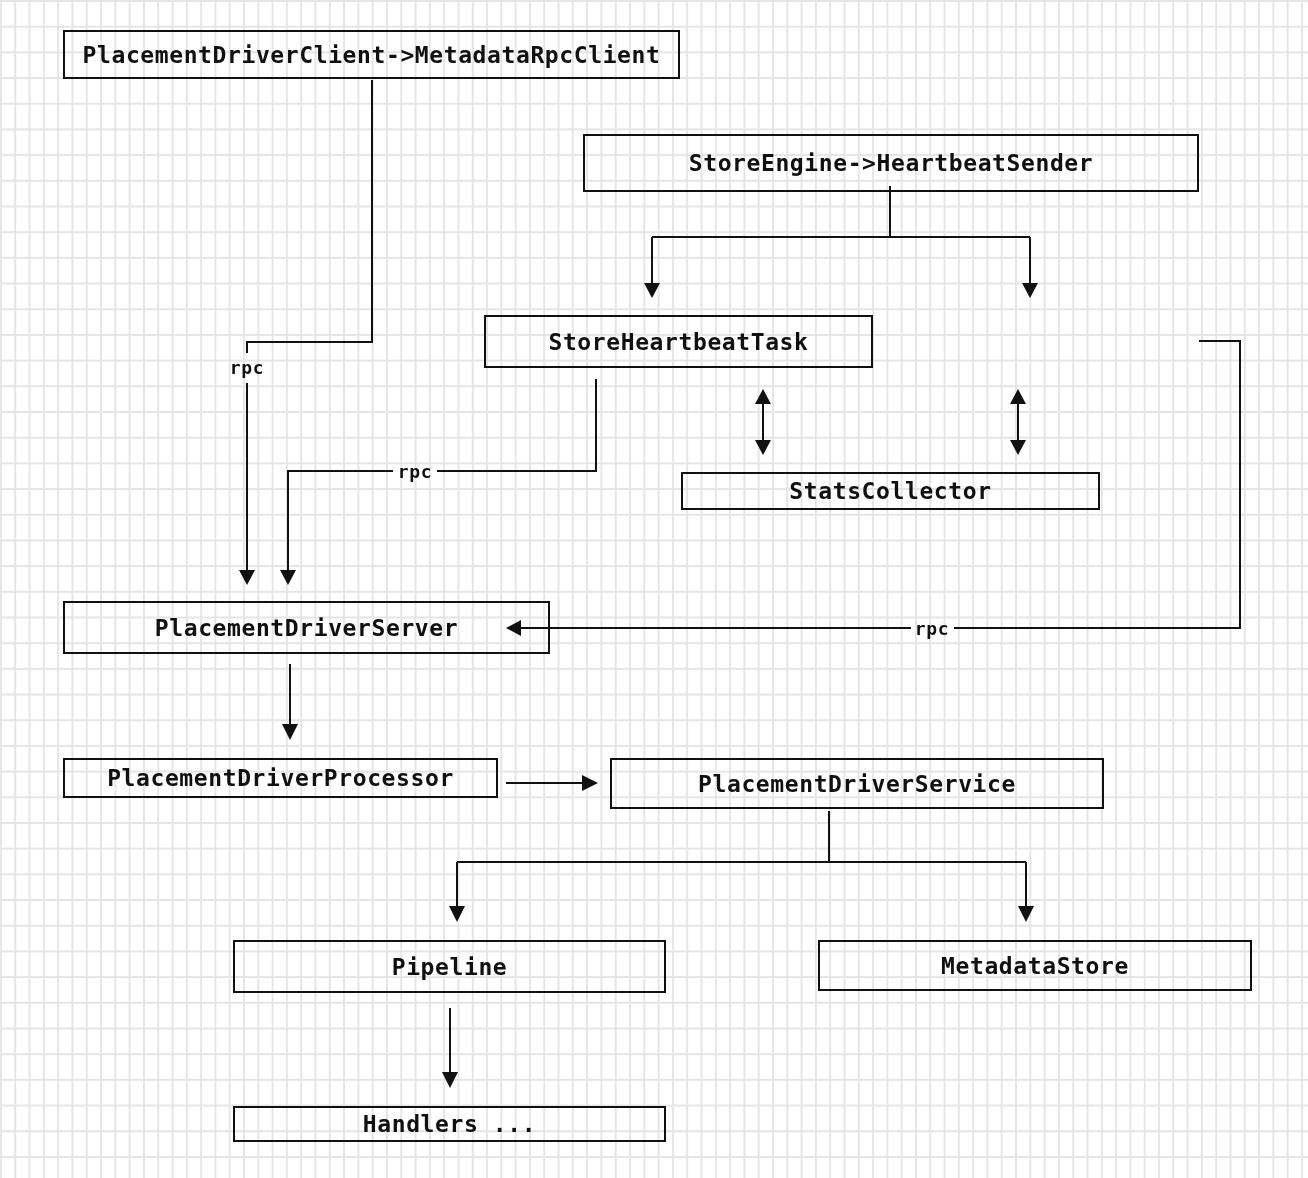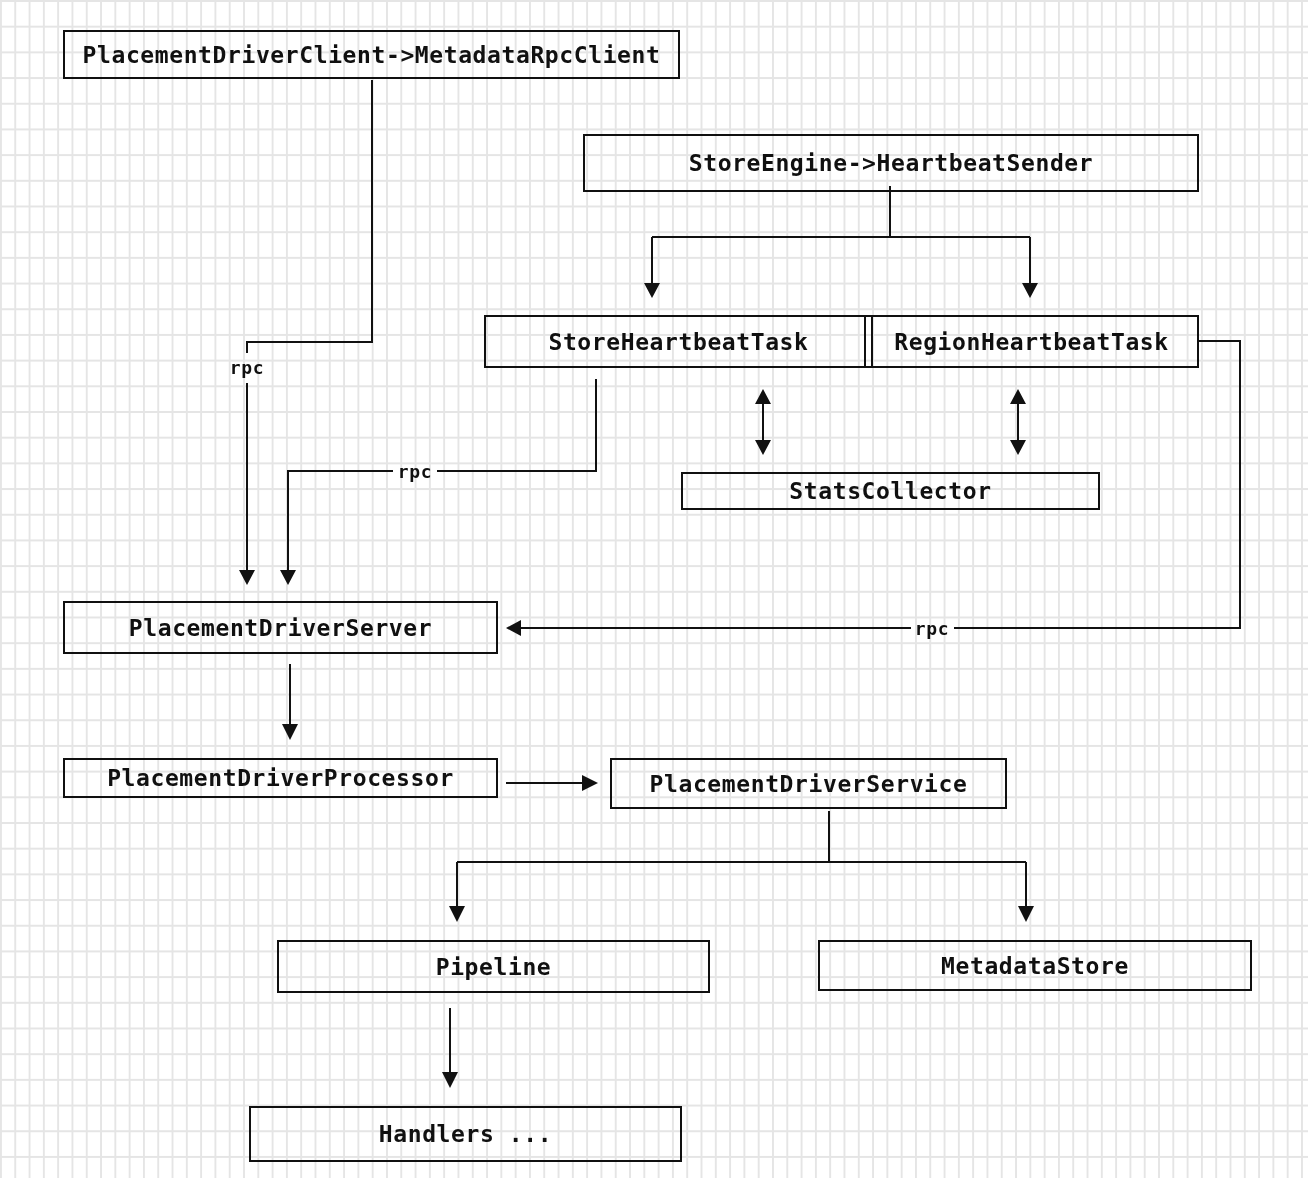--- a/index.html
+++ b/index.html
@@ -84,49 +84,46 @@
   </div>
 
   <div class="node" style="left:583px; top:134px; width:616px; height:58px;">
     <span>StoreEngine-&gt;HeartbeatSender</span>
   </div>
 
   <div class="node" style="left:484px; top:315px; width:389px; height:53px;">
     <span>StoreHeartbeatTask</span>
   </div>
 
-  <div class="node" style="left:864px; top:315px; width:335px; height:53px;">
-    <span>RegionHeartbeatTask</span>
-  </div>
 
   <div class="node" style="left:681px; top:472px; width:419px; height:38px;">
     <span>StatsCollector</span>
   </div>
 
-  <div class="node" style="left:63px; top:601px; width:435px; height:53px;">
+  <div class="node" style="left:63px; top:601px; width:487px; height:53px;">
     <span>PlacementDriverServer</span>
   </div>
 
   <div class="node" style="left:63px; top:758px; width:435px; height:40px;">
     <span>PlacementDriverProcessor</span>
   </div>
 
-  <div class="node" style="left:610px; top:758px; width:397px; height:51px;">
+  <div class="node" style="left:610px; top:758px; width:494px; height:51px;">
     <span>PlacementDriverService</span>
   </div>
 
-  <div class="node" style="left:233px; top:940px; width:433px; height:53px;margin-left:44px;">
+  <div class="node" style="left:233px; top:940px; width:433px; height:53px;">
     <span>Pipeline</span>
   </div>
 
   <div class="node" style="left:806px; top:940px; width:434px; height:51px;margin-left:12px;">
     <span>MetadataStore</span>
   </div>
 
-  <div class="node" style="left:233px; top:1106px; width:433px; height:56px;margin-left:16px;">
+  <div class="node" style="left:233px; top:1106px; width:433px; height:36px;">
     <span>Handlers ...</span>
   </div>
 
   <div class="edge-label" style="left:247px; top:367px;">rpc</div>
 
   <div class="edge-label" style="left:415px; top:471px;">rpc</div>
 
   <div class="edge-label" style="left:932px; top:628px;">rpc</div>
 
 </div>

